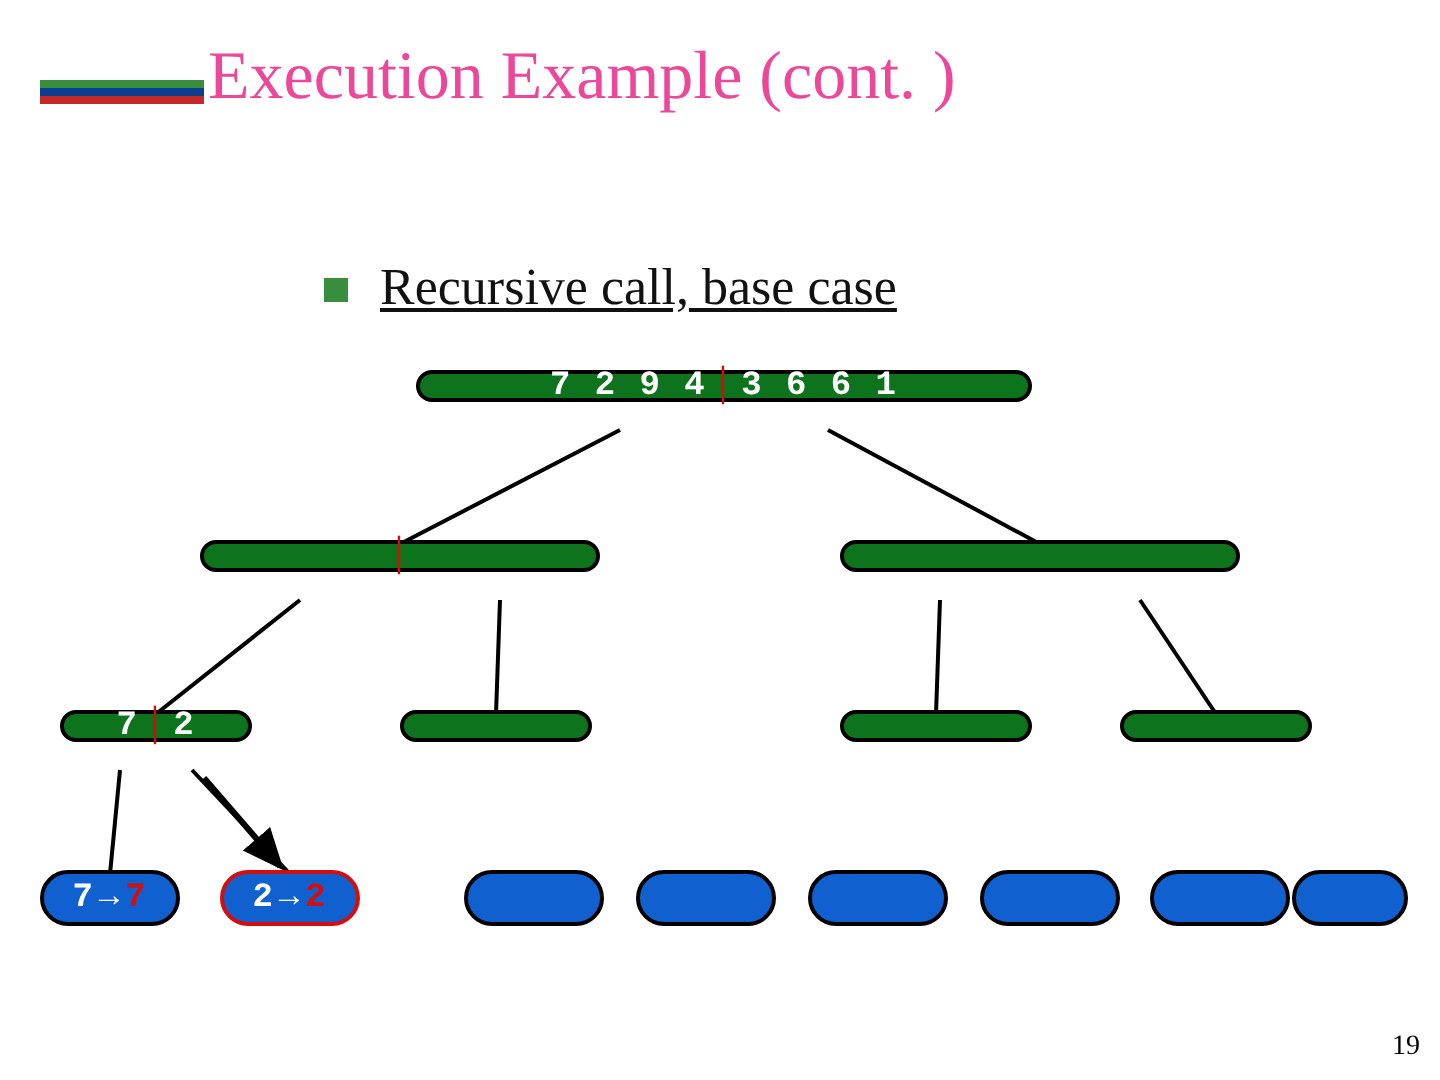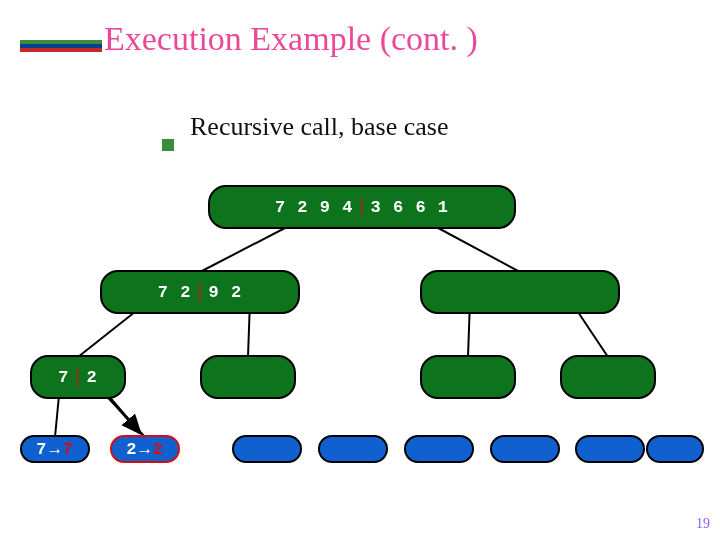--- a/index.html
+++ b/index.html
@@ -32,72 +32,73 @@
     position: absolute;
     left: 162px;
     top: 139px;
     width: 12px;
     height: 12px;
     background: #388e3c;
   }
   .subtitle {
     position: absolute;
     left: 190px;
-    top: 112px;
+    top: 129px;
     font-size: 26px;
     color: #111;
+    text-decoration: underline;
   }
   .slide-number {
     position: absolute;
     right: 10px;
     bottom: 8px;
     font-size: 14px;
-    color: #8b5cf6;
+    color: #000000;
   }
 
   
   .canvas {
     position: absolute;
     left: 0;
     top: 175px;
     width: 720px;
     height: 320px;
   }
   svg.lines {
     position: absolute;
     left: 0; top: 0;
     width: 720px; height: 320px;
     pointer-events: none;
   }
 
   .node {
     position: absolute;
     border-radius: 18px;
-    height: 44px;
+    height: 16px;
     display: flex;
     align-items: center;
     justify-content: center;
     font-family: "Courier New", monospace;
     font-weight: bold;
     font-size: 17px;
     letter-spacing: 1px;
   }
   .green { background: #0d731c; border: 2px solid #000; }
   .green span { color: #fff; }
   .blue  { background: #1060d0; border: 2px solid #000; }
   .blue span { color: #fff; }
   .blue.active { border: 2px solid #d40e0e; }
   .sep { color: #d40e0e !important; font-weight: bold; padding: 0 3px; }
   .arrow { color: #000; padding: 0 2px; }
   .out  { color: #d40e0e !important; }
 
   
   .n0  { left: 208px; top: 10px;  width: 308px; }
   
-  .n1a { left: 100px; top: 95px;  width: 200px; }
+  .n1a { left: 100px; top: 95px;  width: 200px; flex-direction: column; }
   .n1b { left: 420px; top: 95px;  width: 200px; }
   
   .n2a { left: 30px;  top: 180px; width: 96px; }
   .n2b { left: 200px; top: 180px; width: 96px; }
   .n2c { left: 420px; top: 180px; width: 96px; }
   .n2d { left: 560px; top: 180px; width: 96px; }
   
   .leaf { width: 70px; height: 28px; top: 260px; }
   .l0 { left: 20px; }
   .l1 { left: 110px; }

